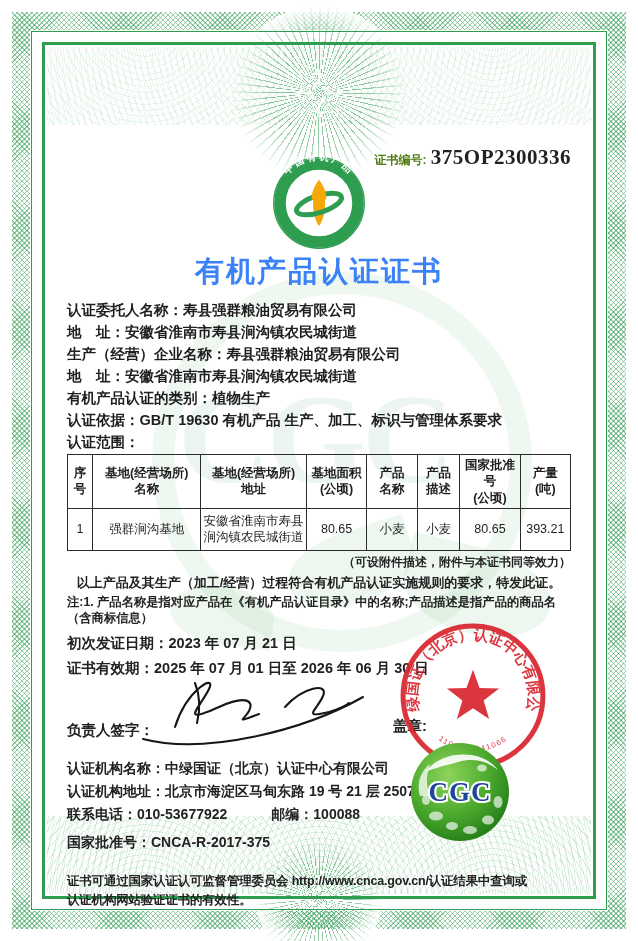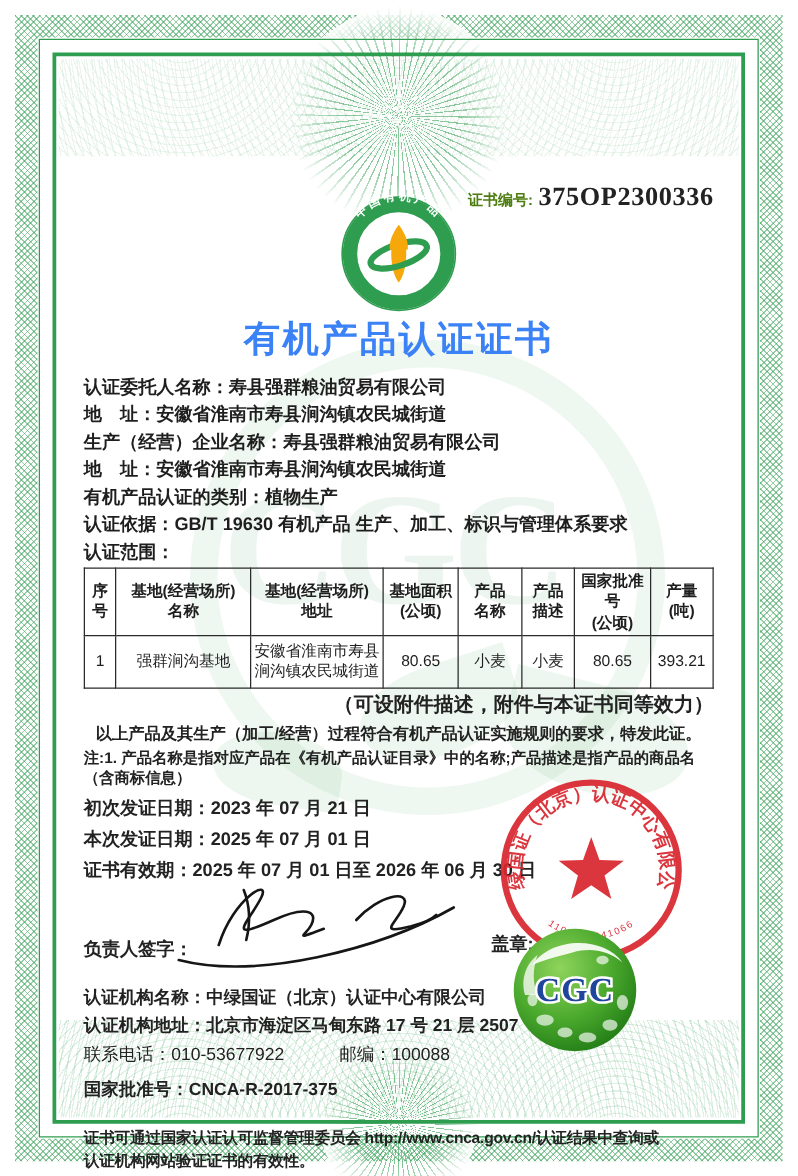--- a/index.html
+++ b/index.html
@@ -50,34 +50,34 @@
   .title{text-align:center;font-size:29px;font-weight:bold;letter-spacing:2px;color:#3b82f6;margin-top:2px;}
   .fields{margin-top:7px;font-size:14.5px;font-weight:bold;line-height:22px;color:#1e1e1e;}
   .kai{font-family:Liberation Sans, sans-serif;}
 
   table{border-collapse:collapse;width:100%;table-layout:fixed;margin-top:1px;}
   th,td{border:1.5px solid #2b2b2b;text-align:center;font-size:12.5px;padding:2px 1px;
         white-space:pre-line;line-height:1.3;color:#1e1e1e;}
   th{font-weight:bold;height:37px;}
   td{height:37px;}
 
-  .attach{text-align:right;font-size:16px;font-weight:bold;margin-top:3px;
+  .attach{text-align:right;font-size:12px;font-weight:bold;margin-top:3px;
           font-family:"Liberation Serif",serif;color:#222;}
   .statement{font-size:13px;font-weight:bold;margin-top:3px;white-space:nowrap;text-align:center;}
   .note{font-size:12.3px;font-weight:bold;margin-top:2px;white-space:pre-line;line-height:1.35;}
   .dates .drow{font-size:14.5px;font-weight:bold;line-height:25px;}
   .dates{margin-top:4px;}
 
   .sign-row{position:relative;height:74px;margin-top:2px;}
   .sign-label{position:absolute;left:0;top:38px;font-weight:bold;font-size:14.5px;}
   .sig-svg{position:absolute;left:68px;top:-16px;}
   .seal-label{position:absolute;left:326px;top:34px;font-weight:bold;font-size:14.5px;}
 
   .agency .arow{font-size:14px;font-weight:bold;line-height:23px;}
-  .contact{display:flex;font-size:14px;font-weight:normal;line-height:23px;}
+  .contact{display:flex;font-size:14px;font-weight:bold;line-height:23px;}
   .contact .zip-group{margin-left:44px;}
   .approval{font-size:14px;font-weight:bold;margin-top:8px;}
   .footer{margin-top:20px;font-size:12.5px;font-weight:bold;white-space:pre-line;
           line-height:1.5;letter-spacing:-.2px;}
 
   
   #seal{position:absolute;left:397px;top:620px;opacity:.92;}
   #cgc{position:absolute;left:406px;top:738px;}
 </style>
 </head>
@@ -185,40 +185,39 @@
       </tbody>
     </table>
 
     <div class="attach">（可设附件描述，附件与本证书同等效力）</div>
     <div class="statement">以上产品及其生产（加工/经营）过程符合有机产品认证实施规则的要求，特发此证。</div>
     <div class="note">注:1. 产品名称是指对应产品在《有机产品认证目录》中的名称;产品描述是指产品的商品名
 （含商标信息）</div>
 
     <div class="dates">
       <div class="drow"><span>初次发证日期：</span><span>2023 年 07 月 21 日</span></div>
-      <div class="drow"><span>本次发证日期：</span><span>2025 年 07 月 01 日</span></div>
       <div class="drow"><span>证书有效期：</span><span>2025 年 07 月 01 日至 2026 年 06 月 30 日</span></div>
     </div>
 
     <div class="sign-row">
       <svg class="sig-svg" width="240" height="86" viewBox="0 0 240 86">
         <g fill="none" stroke="#161616" stroke-width="2.1" stroke-linecap="round">
           <path d="M40,60 C52,22 82,6 74,22 C64,42 44,58 84,40 C108,29 120,32 114,44 C110,52 98,57 124,47"></path>
           <path d="M150,40 C168,20 194,15 188,29 C182,43 166,52 194,45 C204,42 210,40 214,36"></path>
           <path d="M8,72 C70,88 168,64 228,30"></path>
           <path d="M60,16 C64,26 66,40 62,56"></path>
         </g>
       </svg>
       <span class="sign-label">负责人签字：</span>
       <span class="seal-label">盖章:</span>
     </div>
 
     <div class="agency">
       <div class="arow"><span>认证机构名称：</span><span>中绿国证（北京）认证中心有限公司</span></div>
-      <div class="arow"><span>认证机构地址：</span><span>北京市海淀区马甸东路 17 号 21 层 2507</span></div>
+      <div class="arow"><span>认证机构地址：</span><span>北京市海淀区马甸东路 19 号 21 层 2507</span></div>
       <div class="contact">
         <span><span>联系电话：</span><span>010-53677922</span></span>
         <span class="zip-group"><span>邮编：</span><span>100088</span></span>
       </div>
       <div class="approval">
         <span>国家批准号：</span><span>CNCA-R-2017-375</span>
       </div>
     </div>
 
     <div class="footer">证书可通过国家认证认可监督管理委员会 http://www.cnca.gov.cn/认证结果中查询或

